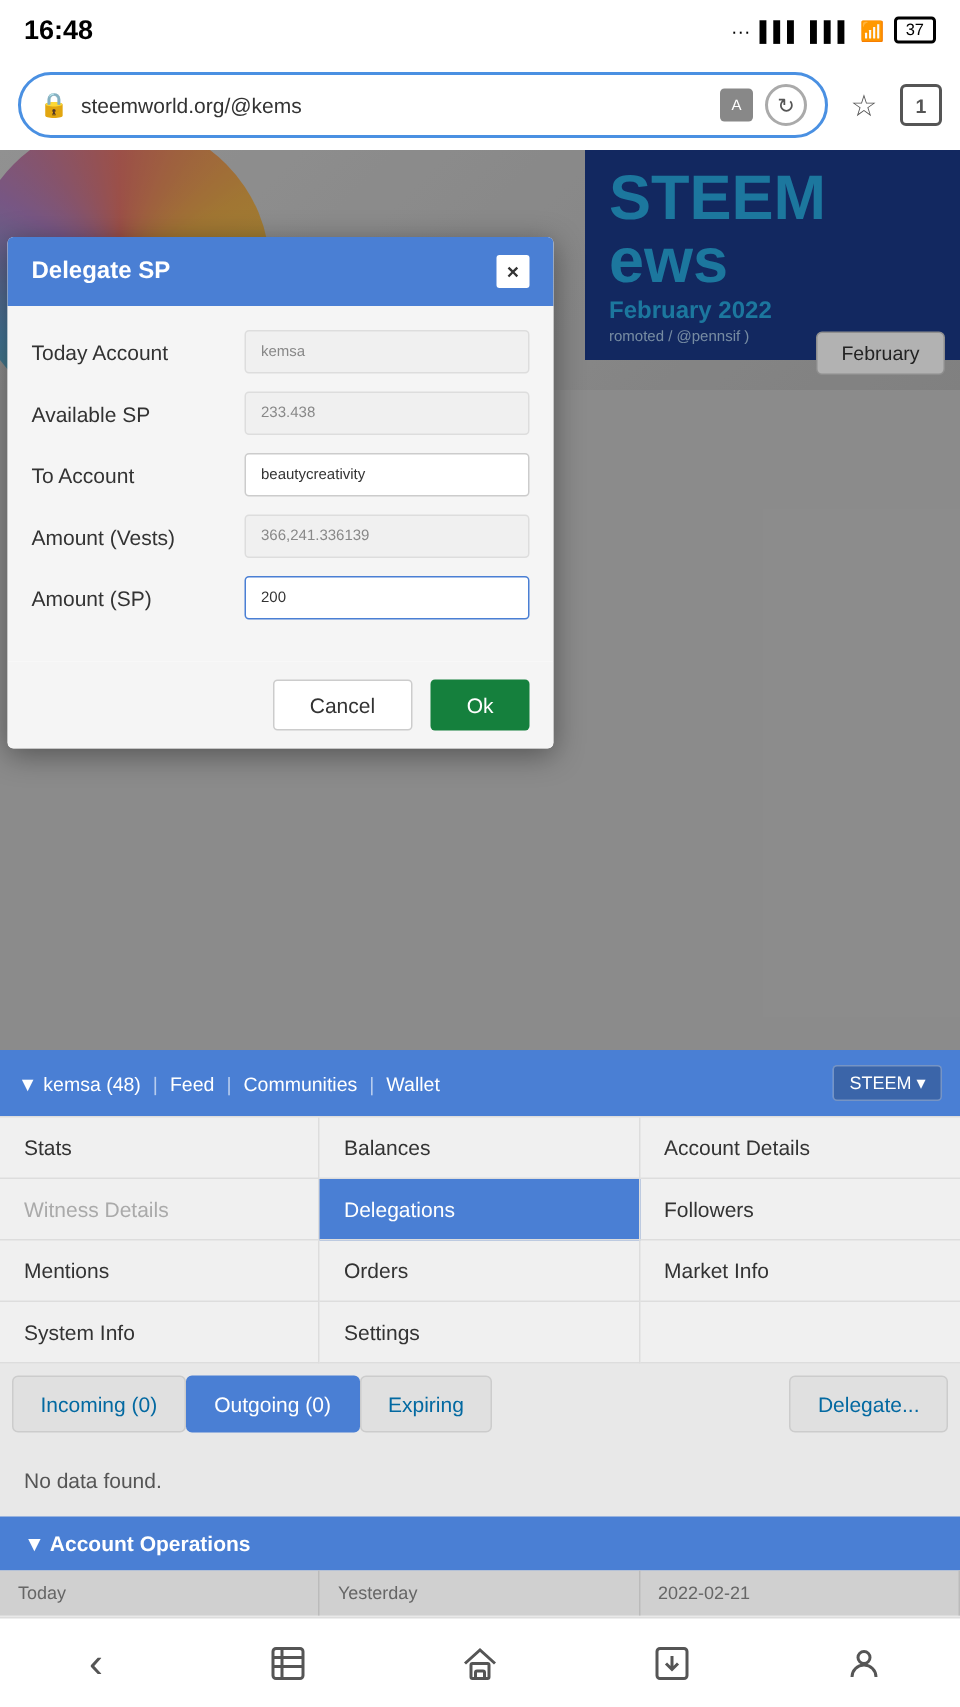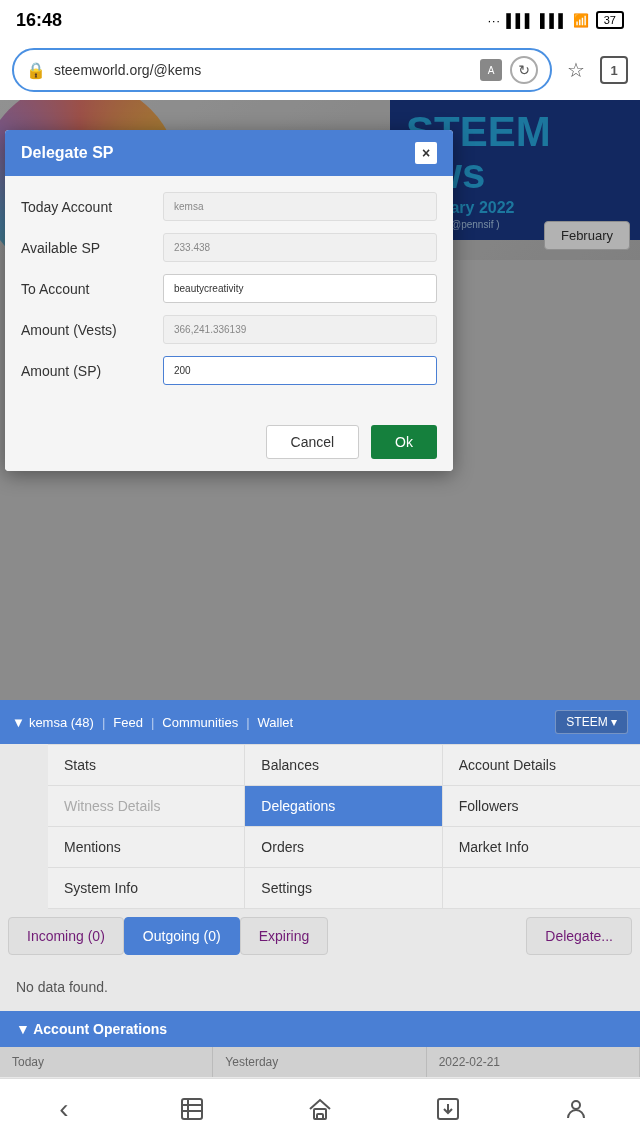--- a/index.html
+++ b/index.html
@@ -104,23 +104,24 @@
       z-index: 100;
       display: flex;
       align-items: flex-start;
       justify-content: flex-start;
       padding-top: 30px;
       padding-left: 5px;
     }
     .modal {
       background: #fff;
       border-radius: 4px;
-      width: 448px;
+      width: 364px;
       box-shadow: 0 4px 20px rgba(0,0,0,0.4);
       overflow: hidden;
+      margin-top: 28px;
     }
     .modal-header {
       background: #4a7fd4;
       color: #fff;
       padding: 12px 16px;
       display: flex;
       justify-content: space-between;
       align-items: center;
     }
     .modal-title { font-size: 16px; font-weight: 600; }
@@ -235,21 +236,20 @@
       padding: 4px 10px;
       display: flex; align-items: center; gap: 4px;
     }
 
     
     .menu-grid {
       background: #f0f0f0;
       display: grid;
       grid-template-columns: 1fr 1fr 1fr;
       border-top: 1px solid #ddd;
-      margin-left: 48px;
     }
     .menu-cell {
       padding: 12px 16px;
       font-size: 14px;
       color: #333;
       border-right: 1px solid #ddd;
       border-bottom: 1px solid #ddd;
       cursor: pointer;
     }
     .menu-cell:nth-child(3n) { border-right: none; }
@@ -264,21 +264,21 @@
       display: flex;
       padding: 8px;
       gap: 0;
       background: #e8e8e8;
     }
     .del-tab {
       padding: 10px 18px;
       font-size: 14px;
       border-radius: 4px;
       cursor: pointer;
-      color: #701a75;
+      color: #0369a1;
       background: #e0e0e0;
       border: 1px solid #ccc;
     }
     .del-tab.active {
       background: #4a7fd4;
       color: #fff;
       border-color: #4a7fd4;
     }
 
     

